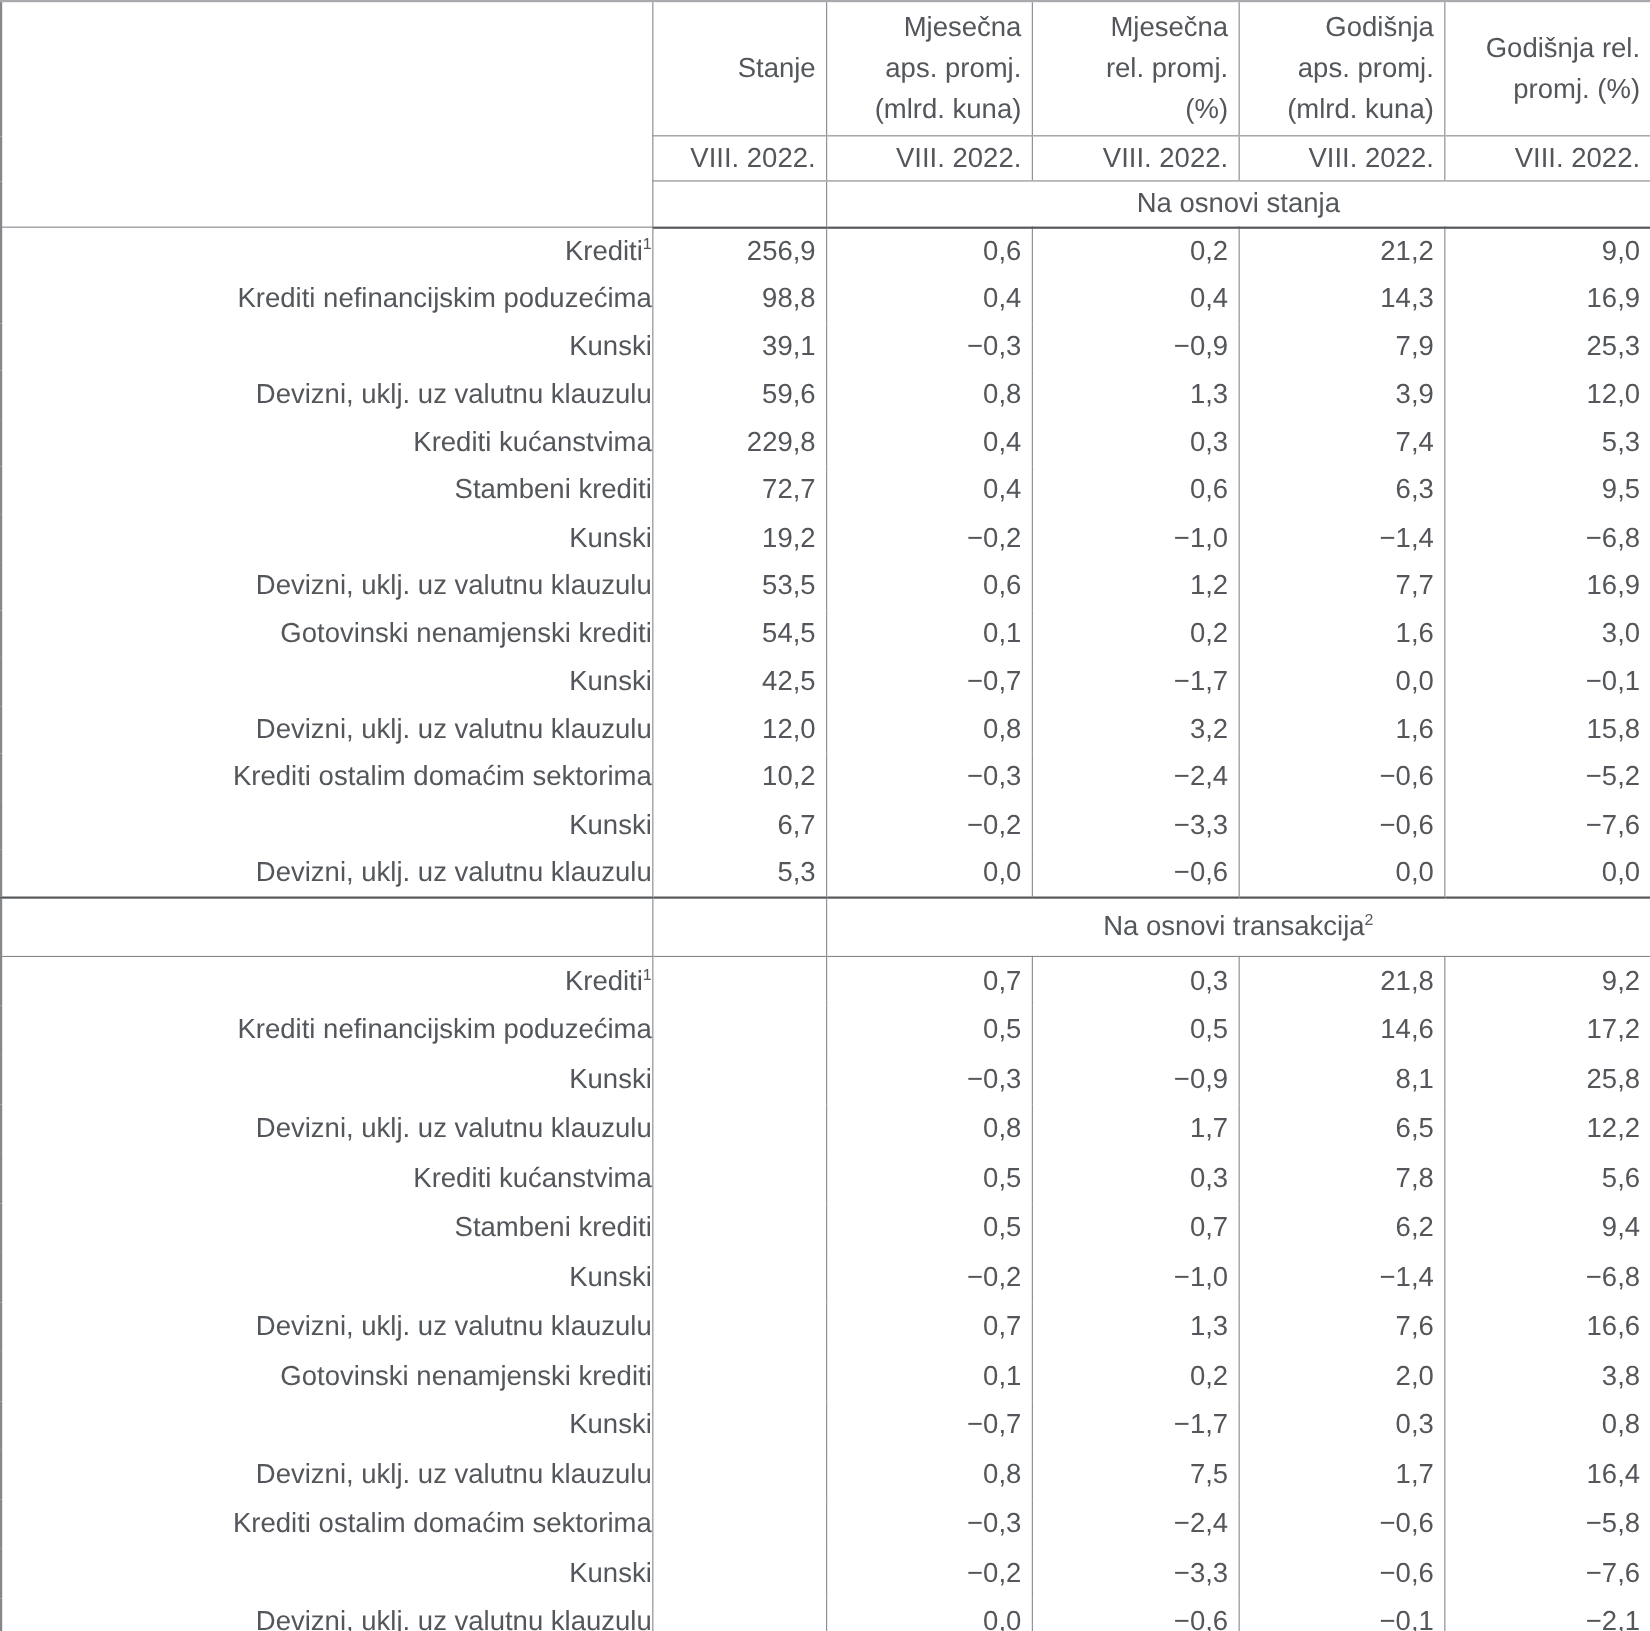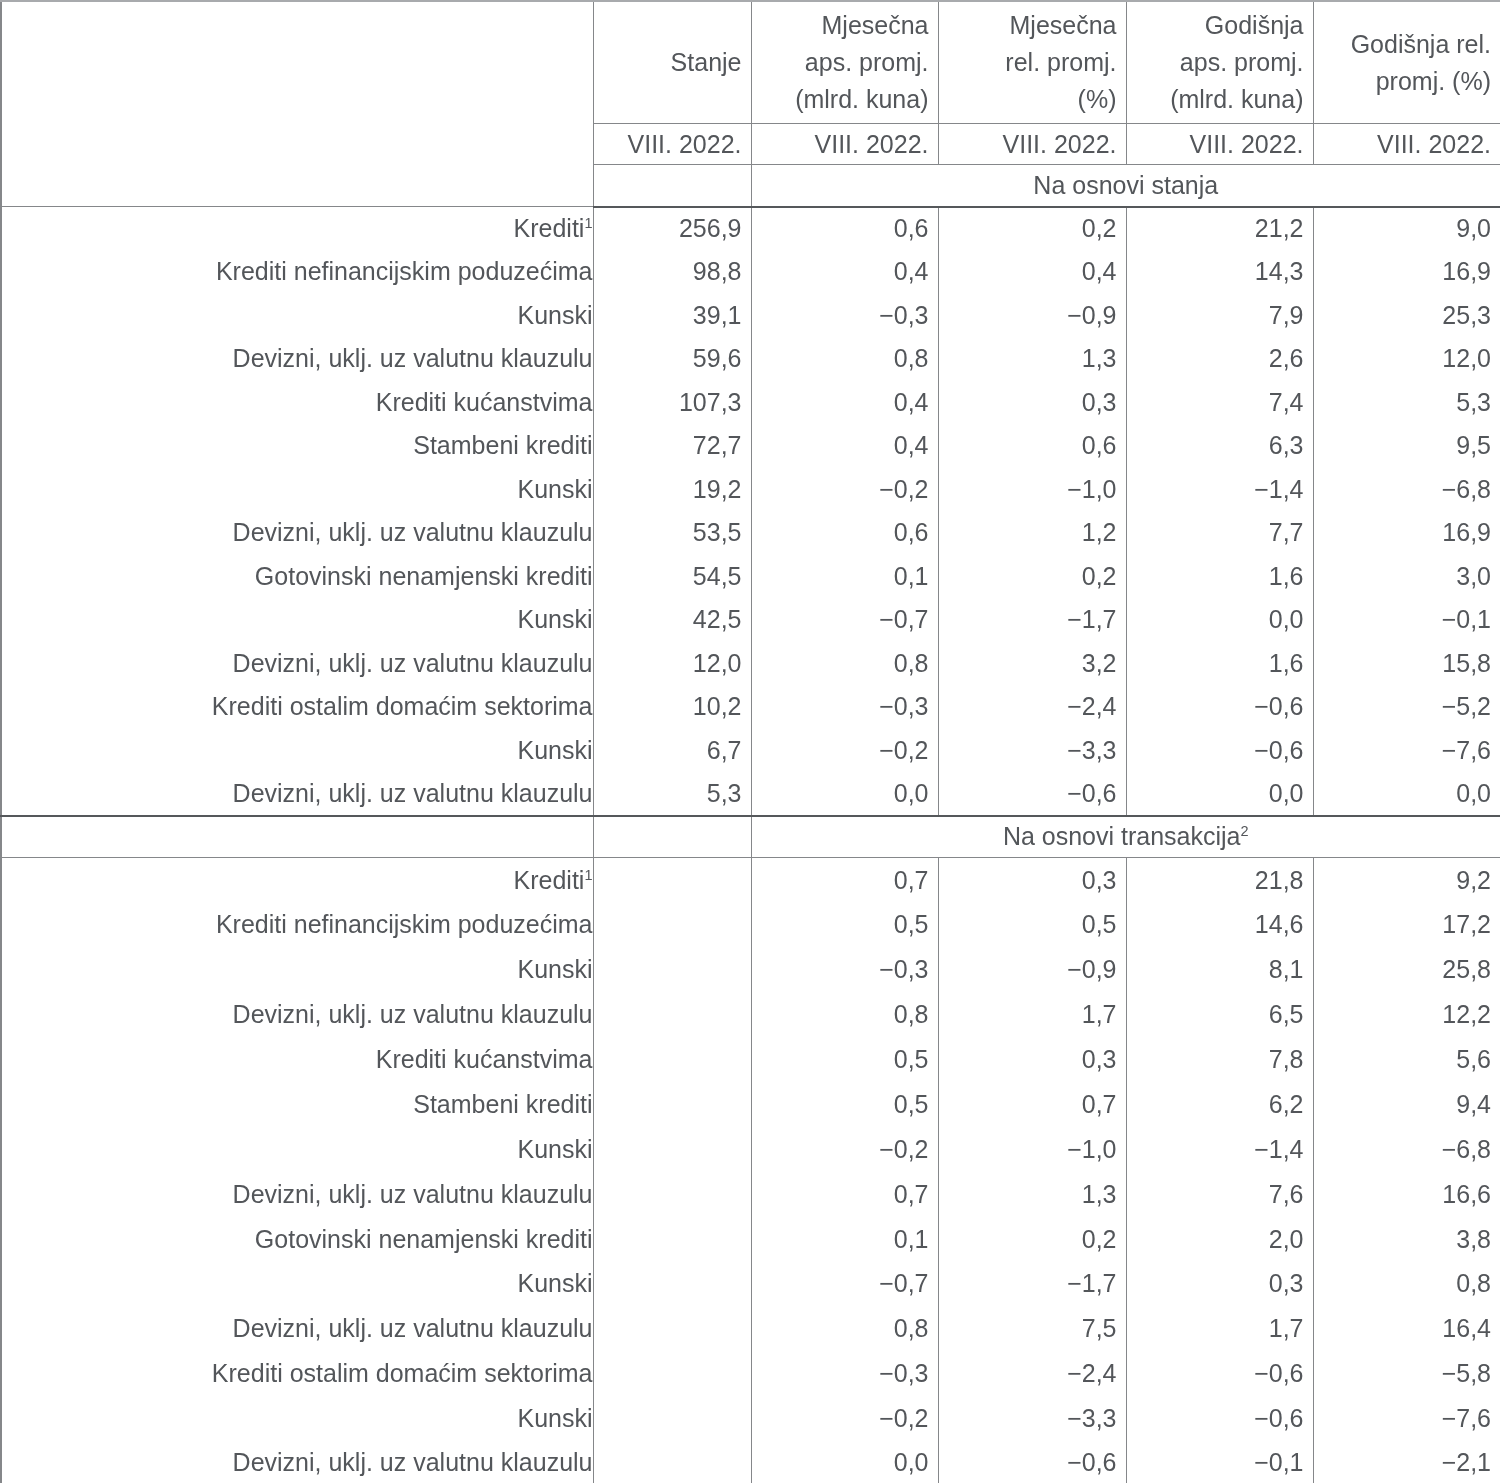--- a/index.html
+++ b/index.html
@@ -33,21 +33,21 @@
   tr.h1{height:117px;}
   tr.h1 th{border-bottom:1.5px solid #85878a;}
   tr.h2{height:41px;}
   tr.h2 th{border-bottom:1.5px solid #85878a;margin-left:35px;}
   tr.h3{height:42px;}
   tr.h3 td{border-bottom:2.5px solid #55585b;}
   th.corner{border-bottom:2.5px solid #55585b;}
   tr.s1{height:43.5px;}
   tr.s2{height:44.9px;}
   tr.pre-band td{border-bottom:2.5px solid #55585b;}
-  tr.band-row{height:42px;padding-left:32px;}
+  tr.band-row{height:54px;padding-left:32px;}
   tr.band-row td{border-bottom:1.5px solid #85878a;}
   sup{font-size:0.58em;line-height:0;vertical-align:super;}
 </style>
 </head>
 <body>
 
 <table>
   <colgroup>
     <col style="width:592px">
     <col style="width:158px">
@@ -107,26 +107,26 @@
         <td class="num">−0,3</td>
         <td class="num">−0,9</td>
         <td class="num">7,9</td>
         <td class="num">25,3</td>
       </tr>
       <tr class="s1">
         <td class="lab ind3">Devizni, uklj. uz valutnu klauzulu</td>
         <td class="num">59,6</td>
         <td class="num">0,8</td>
         <td class="num">1,3</td>
-        <td class="num">2,6</td>
+        <td class="num">3,9</td>
         <td class="num">12,0</td>
       </tr>
       <tr class="s1">
         <td class="lab ind1">Krediti kućanstvima</td>
-        <td class="num">107,3</td>
+        <td class="num">229,8</td>
         <td class="num">0,4</td>
         <td class="num">0,3</td>
         <td class="num">7,4</td>
         <td class="num">5,3</td>
       </tr>
       <tr class="s1">
         <td class="lab ind2">Stambeni krediti</td>
         <td class="num">72,7</td>
         <td class="num">0,4</td>
         <td class="num">0,6</td>

